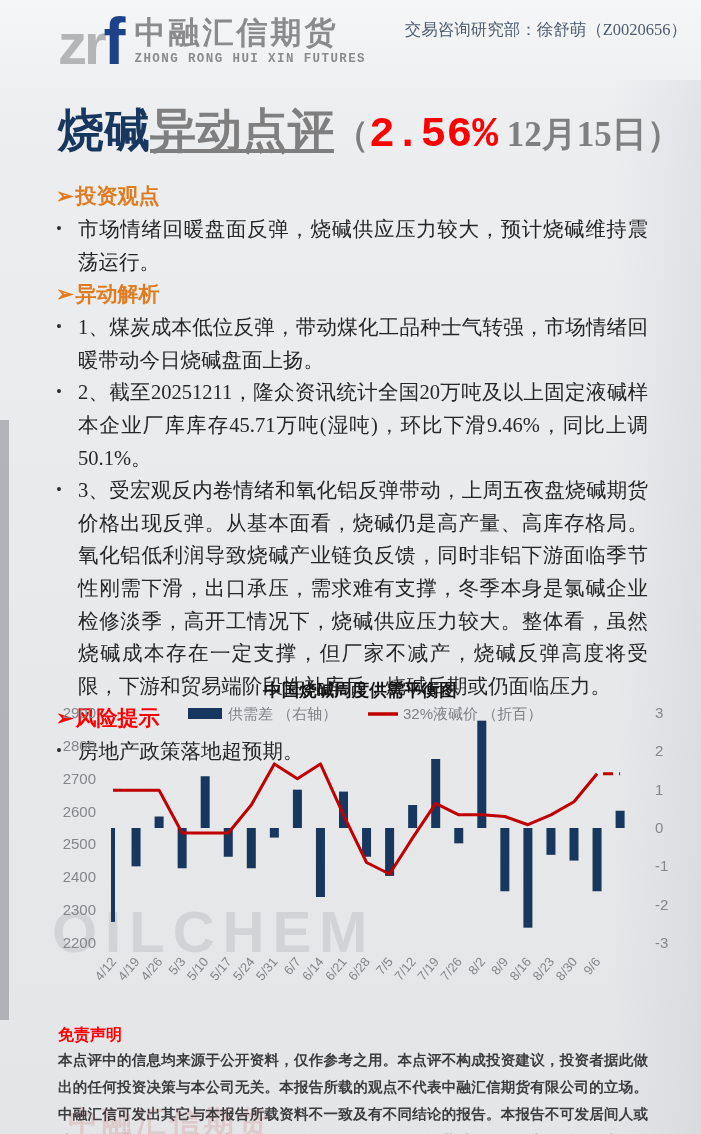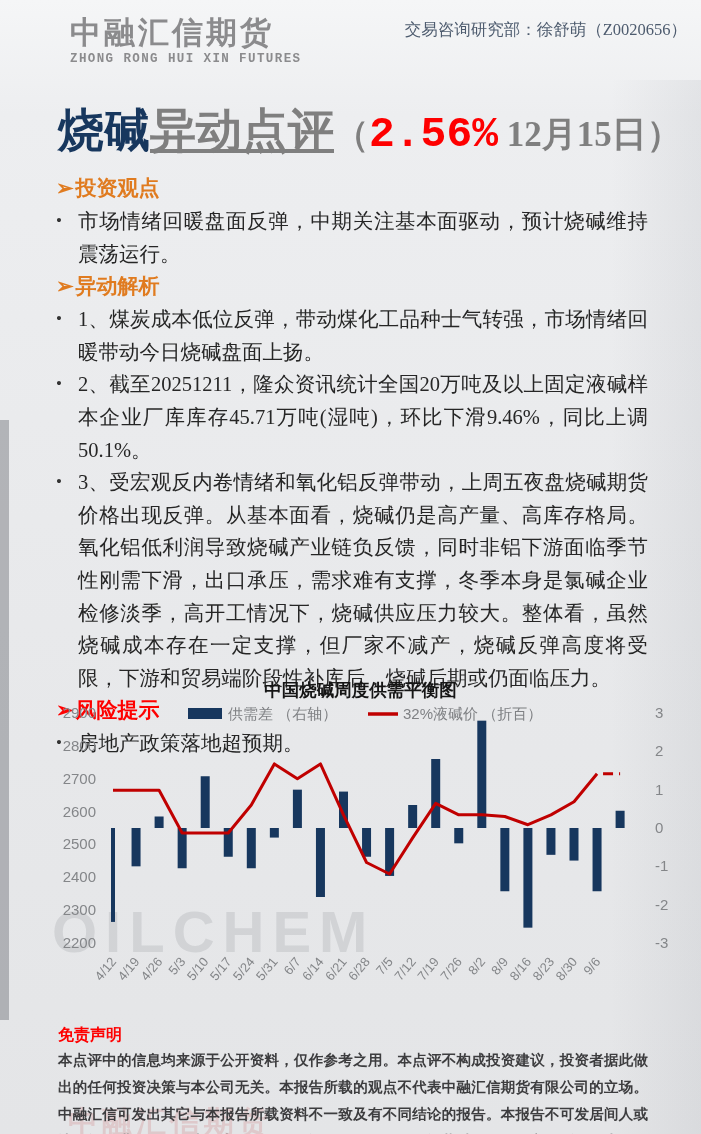--- a/index.html
+++ b/index.html
@@ -26,21 +26,21 @@
 
   
   .title{position:absolute;left:58px;top:100px;width:630px;font-weight:bold;white-space:nowrap;}
   .title .prod{font-size:46px;color:#17375e;}
   .title .suf{font-size:46px;color:#7f7f7f;text-decoration:underline;}
   .title .paren{font-size:35px;color:#7f7f7f;}
   .title .chg{font-size:43px;color:#fe0000;font-family:Liberation Mono, monospace;}
   .title .date{font-size:35px;color:#7f7f7f;}
 
   
-  .content{position:absolute;left:56px;top:172px;width:592px;}
+  .content{position:absolute;left:56px;top:180px;width:592px;}
   .sec-head{font-size:21px;font-weight:bold;line-height:33px;margin:0;}
   .sec-head .arrow{margin-right:2px;}
   .orange{color:#e07b1f;}
   .red{color:#fe0000;}
   .bullet{display:flex;font-size:20.5px;line-height:32.6px;text-align:justify;margin:0;}
   .bullet .dot{width:22px;flex:none;font-size:17px;color:#333;}
   .bullet .btxt{flex:1;}
 
   
   .chart-title{position:absolute;left:0;top:678px;width:721px;text-align:center;
@@ -62,37 +62,38 @@
 </head>
 <body>
 
 <div class="page">
   <div class="bg-left"></div>
   <div class="bg-right"></div>
   <div class="watermark">OILCHEM</div>
 
   <div class="header">
     <div class="logo">
+      <div class="logo-zrf"><span class="logo-zr">zr</span><span class="logo-f">f</span></div>
       <div class="logo-txt">
         <div class="logo-cn">中融汇信期货</div>
         <div class="logo-en">ZHONG RONG HUI XIN FUTURES</div>
       </div>
     </div>
     <div class="contact">
       <div>交易咨询研究部：徐舒萌（Z0020656）</div>
     </div>
   </div>
 
   <div class="title"><span class="prod">烧碱</span><span class="suf">异动点评</span><span class="paren">（</span><span class="chg">2.56%</span><span class="date"> 12月15日</span><span class="paren">）</span></div>
 
   <div class="content">
     <p class="sec-head orange"><span class="arrow">➢</span><span>投资观点</span></p>
     <div class="bullet">
         <span class="dot">•</span>
-        <span class="btxt">市场情绪回暖盘面反弹，中期关注基本面驱动，预计烧碱维持震荡运行。</span>
+        <span class="btxt">市场情绪回暖盘面反弹，烧碱供应压力较大，预计烧碱维持震荡运行。</span>
       </div>
 
     <p class="sec-head orange"><span class="arrow">➢</span><span>异动解析</span></p>
     <div class="bullet">
         <span class="dot">•</span>
         <span class="btxt">1、煤炭成本低位反弹，带动煤化工品种士气转强，市场情绪回暖带动今日烧碱盘面上扬。</span>
       </div>
     <div class="bullet">
         <span class="dot">•</span>
         <span class="btxt">2、截至20251211，隆众资讯统计全国20万吨及以上固定液碱样本企业厂库库存45.71万吨(湿吨)，环比下滑9.46%，同比上调50.1%。</span>

